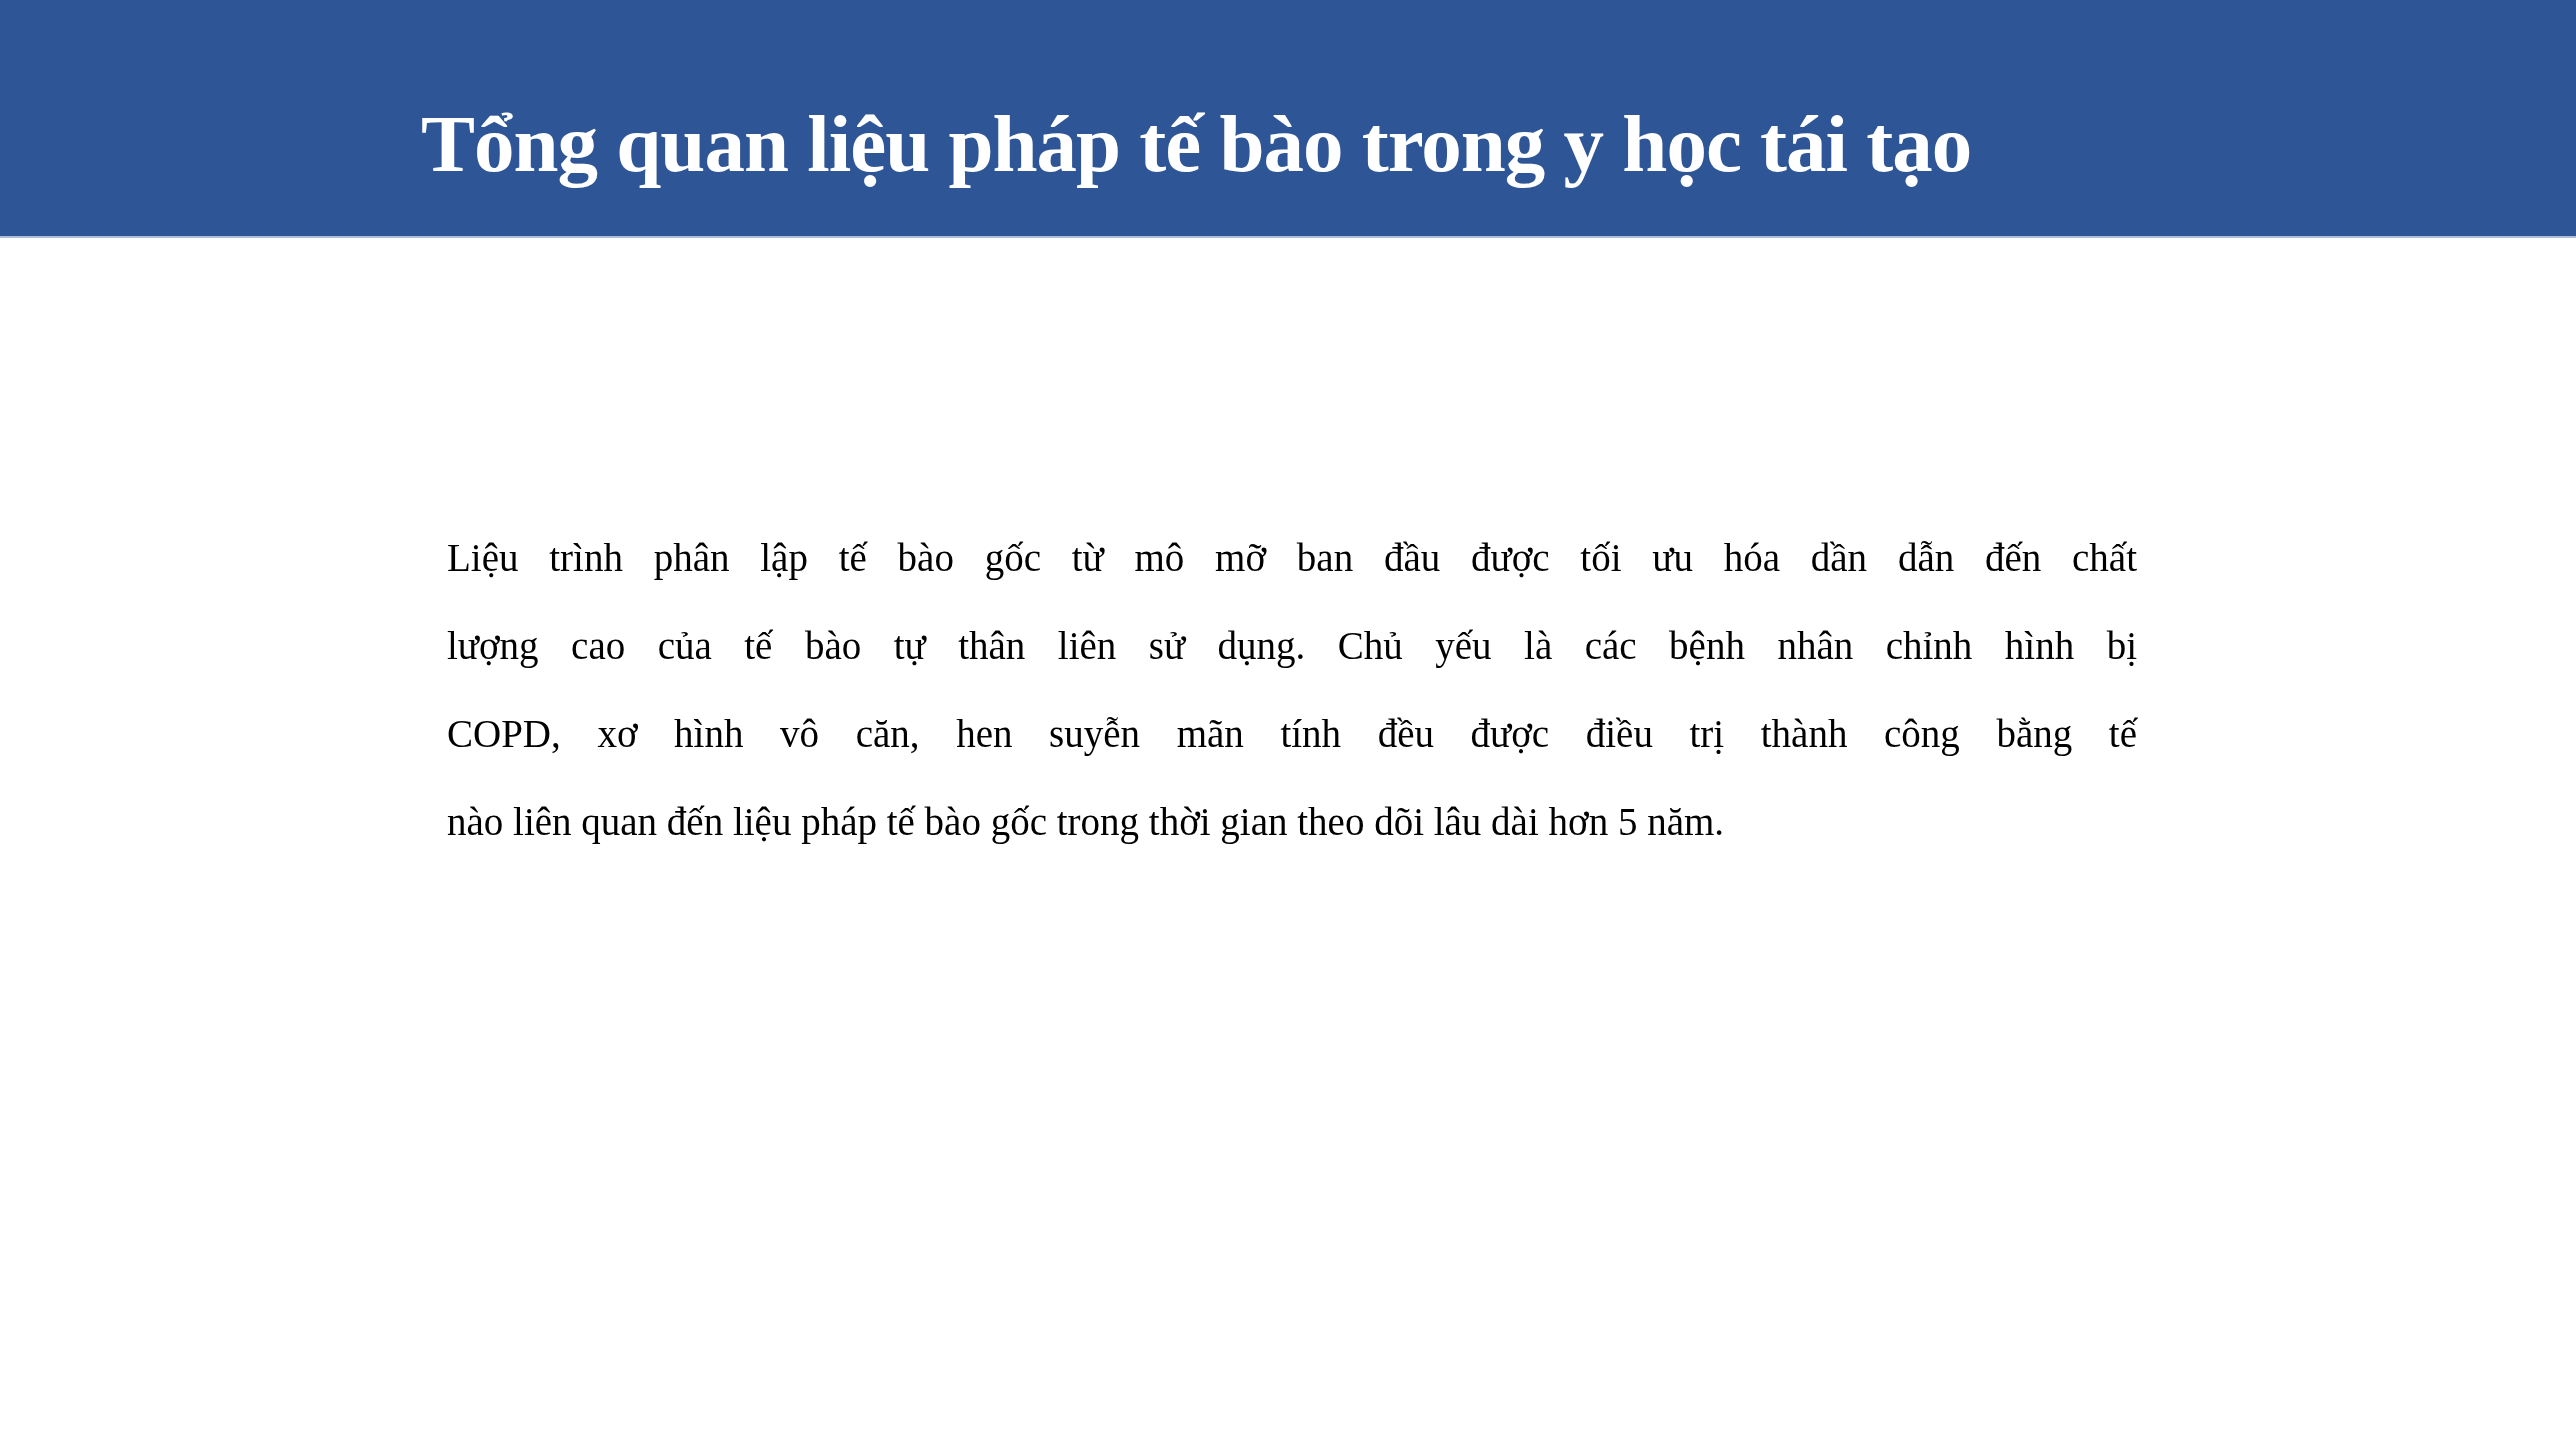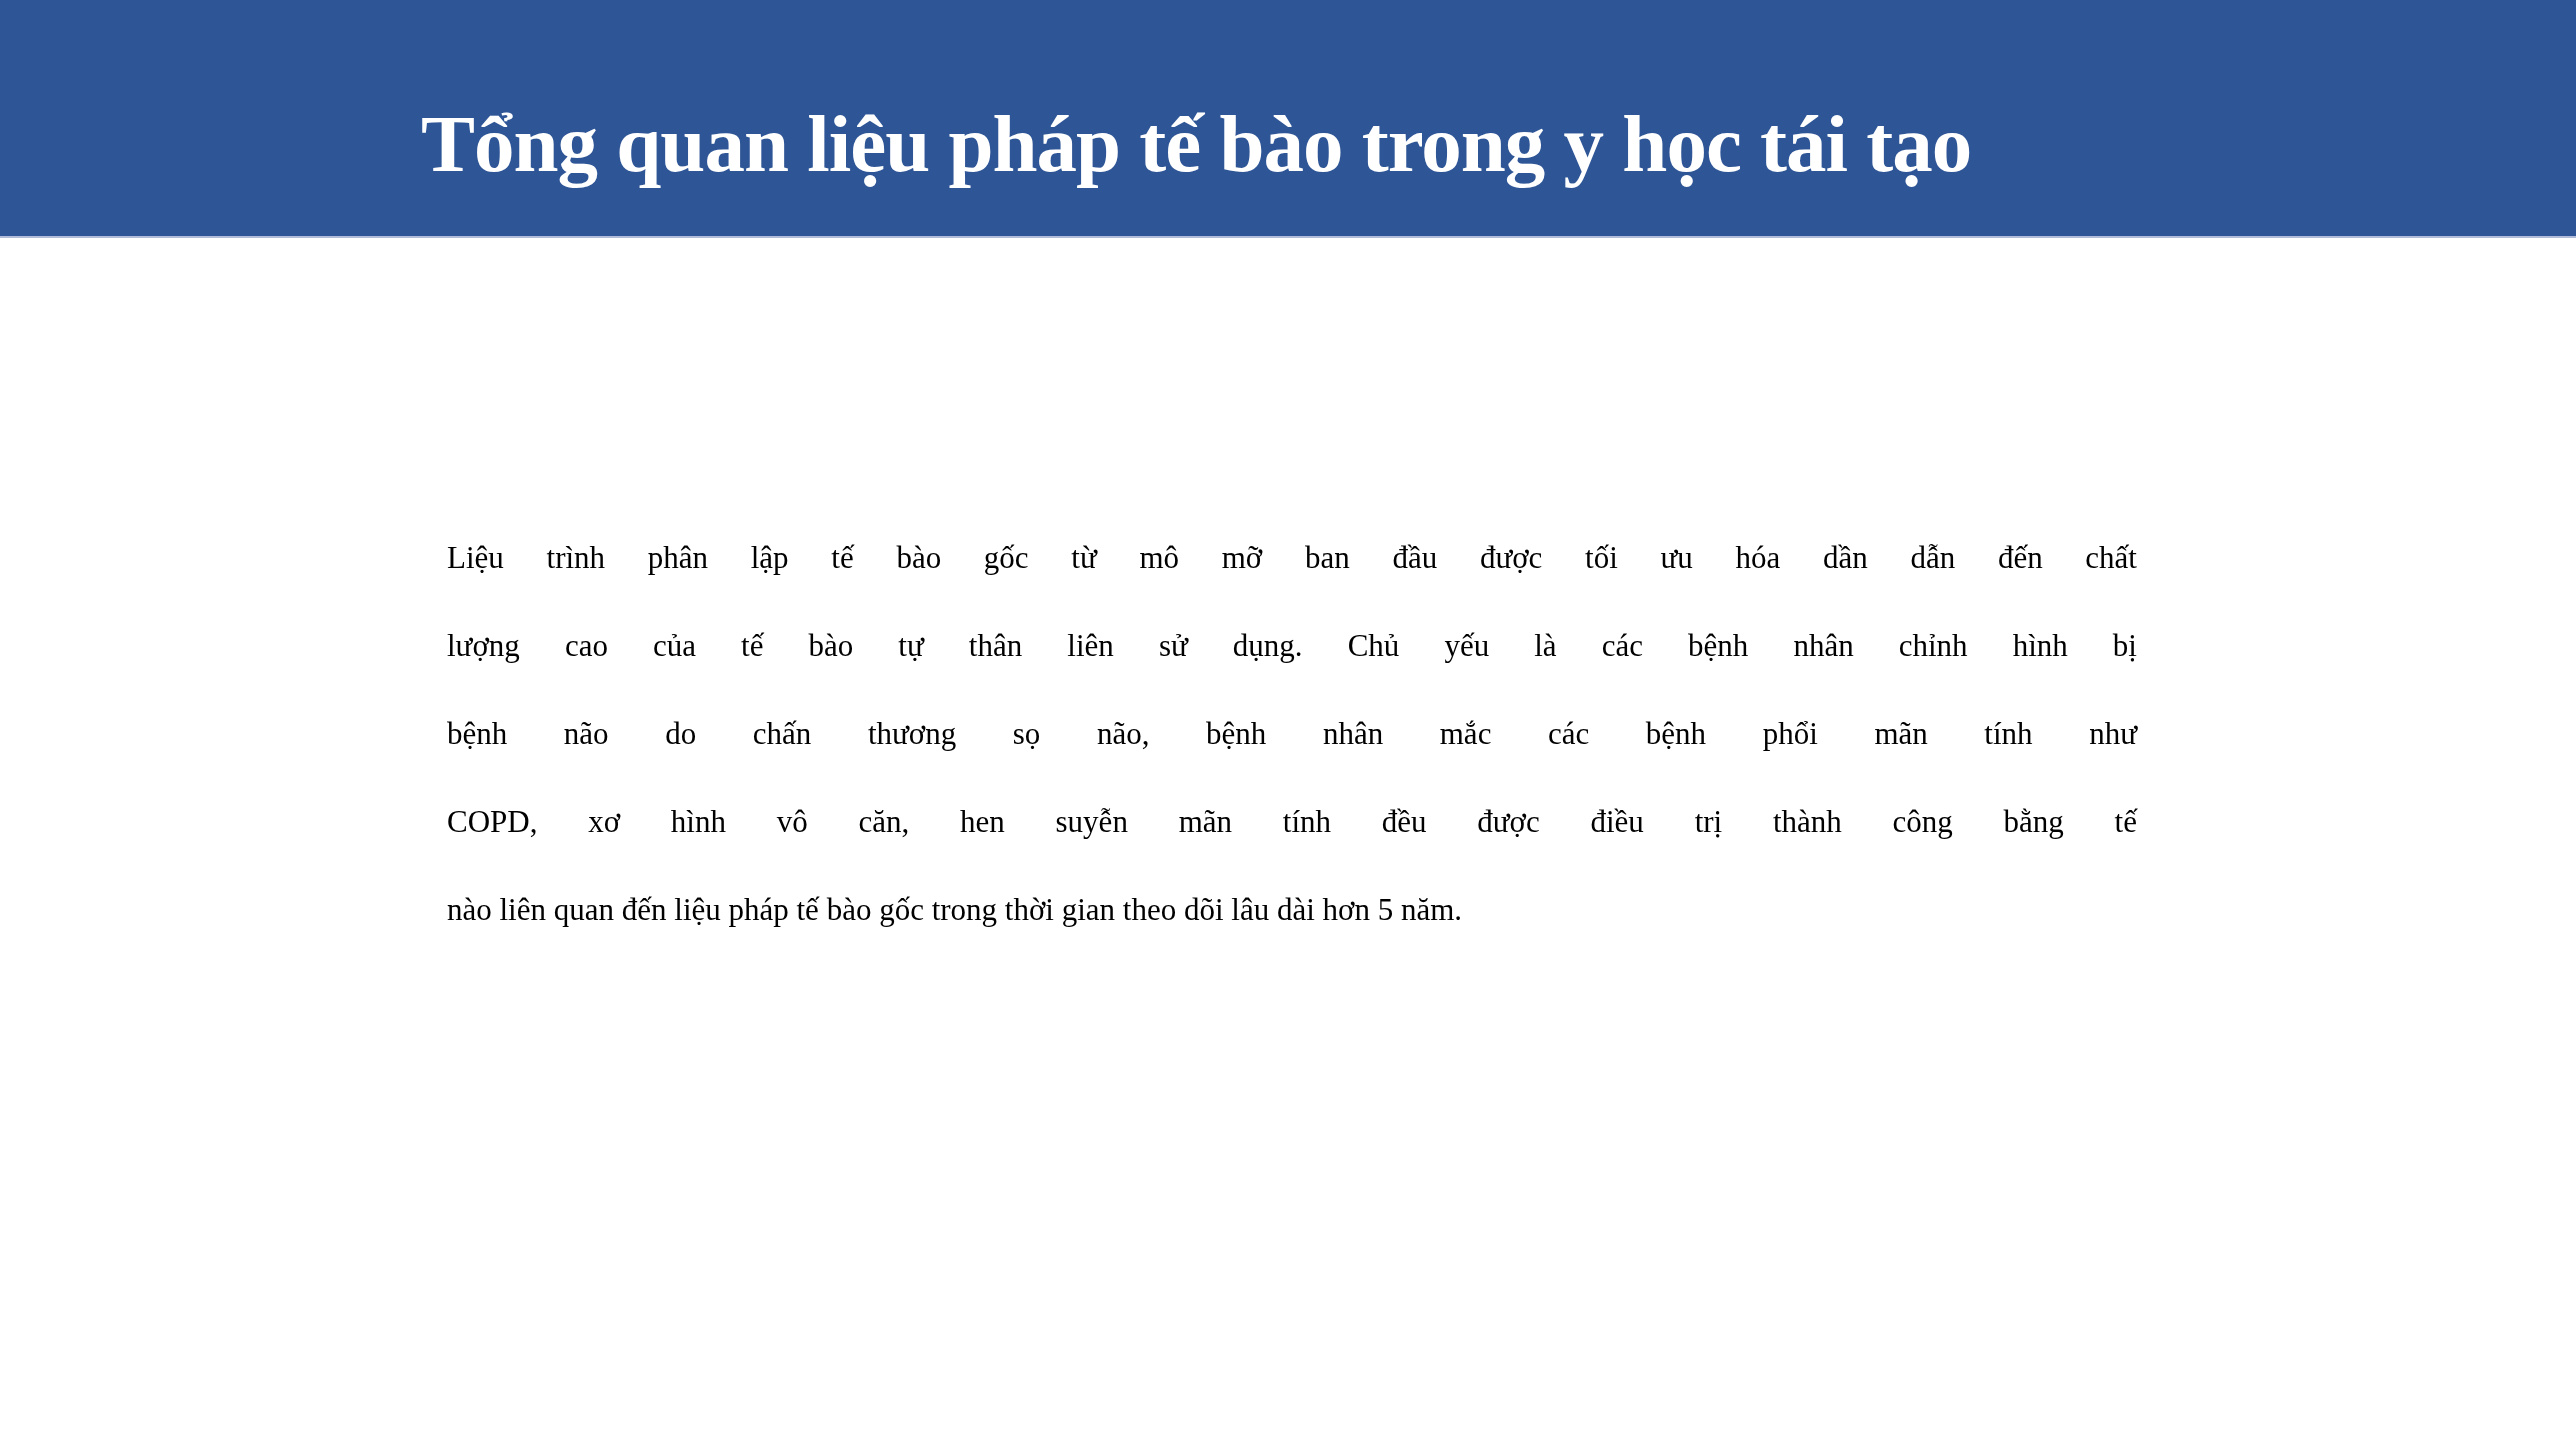--- a/index.html
+++ b/index.html
@@ -48,21 +48,21 @@
     letter-spacing: -1px;
     color: var(--title_text);
     white-space: nowrap;
   }
   .body-paragraph {
     position: absolute;
     left: 447px;
     top: 514px;
     width: 1690px;
     font-family: "Liberation Serif", serif;
-    font-size: 31px;
+    font-size: 39px;
     line-height: 88px;
     color: var(--body_text);
   }
   .para-line {
     text-align: justify;
     text-align-last: justify;
     white-space: normal;
   }
   .para-line.last {
     text-align-last: left;
@@ -94,20 +94,19 @@
 
 <div class="slide">
 
   <div class="header-bar">
     <h1 class="slide-title">Tổng quan liệu pháp tế bào trong y học tái tạo</h1>
   </div>
 
   <div class="body-paragraph">
     <div class="para-line">Liệu trình phân lập tế bào gốc từ mô mỡ ban đầu được tối ưu hóa dần dẫn đến chất</div>
     <div class="para-line">lượng cao của tế bào tự thân liên sử dụng. Chủ yếu là các bệnh nhân chỉnh hình bị</div>
-    <div class="para-line">bệnh não do chấn thương sọ não, bệnh nhân mắc các bệnh phổi mãn tính như</div>
     <div class="para-line">COPD, xơ hình vô căn, hen suyễn mãn tính đều được điều trị thành công bằng tế</div>
     <div class="para-line last">nào liên quan đến liệu pháp tế bào gốc trong thời gian theo dõi lâu dài hơn 5 năm.</div>
   </div>
 
 
 </div>
 
 
 </body></html>

